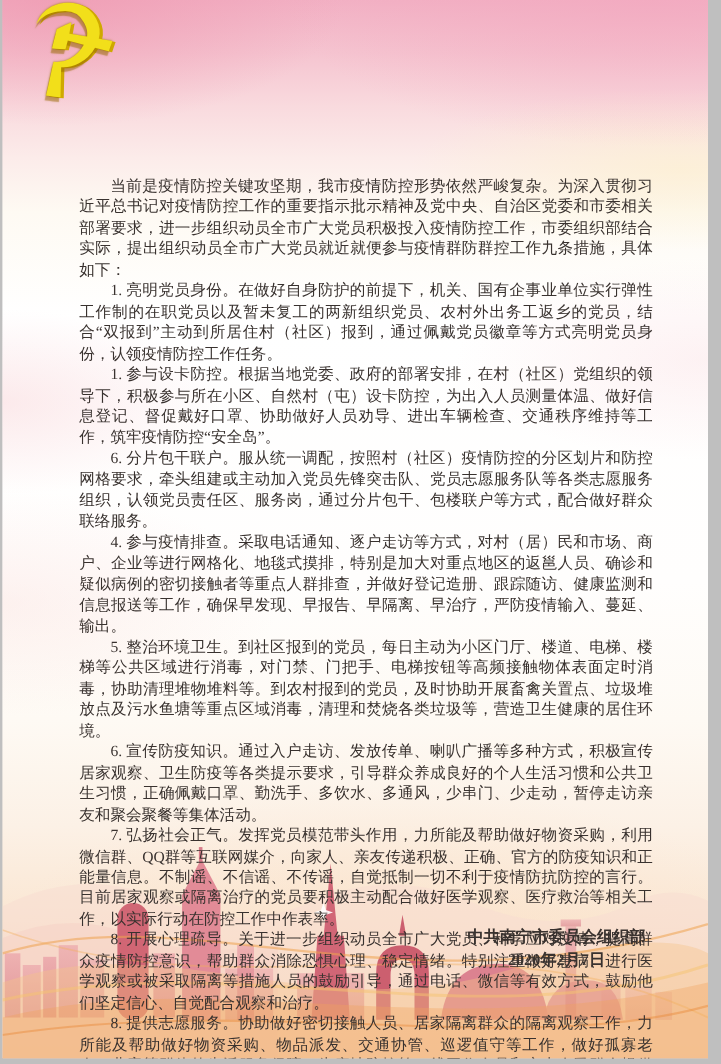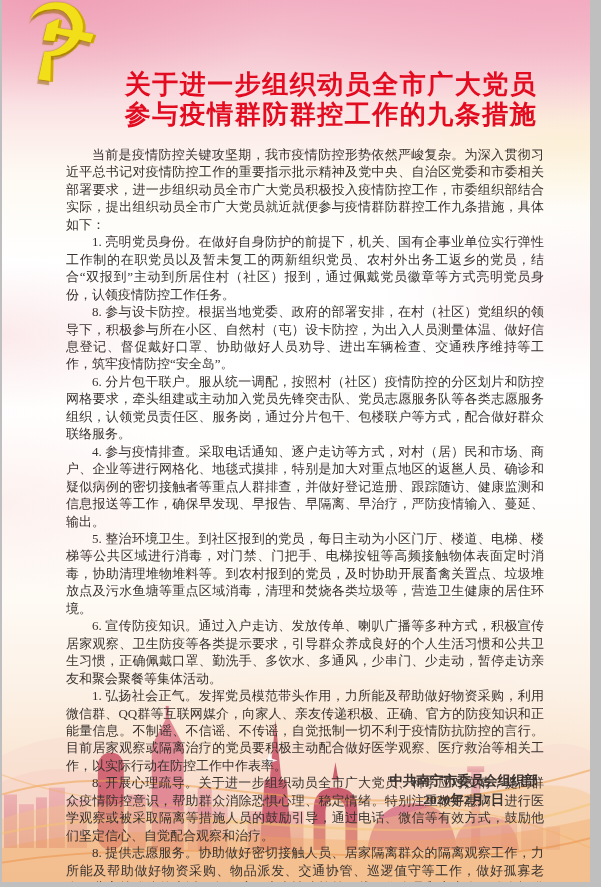--- a/index.html
+++ b/index.html
@@ -45,34 +45,30 @@
   }
   .skyline{position:absolute;left:0;bottom:0;width:100%;height:180px;z-index:1;}
 </style>
 </head>
 <body>
 
 <div class="page">
 
   <span class="emblem">☭</span>
 
-  <div class="title">
-    <div>关于进一步组织动员全市广大党员</div>
-    <div>参与疫情群防群控工作的九条措施</div>
-  </div>
 
   <div class="doc-body">
     <p>当前是疫情防控关键攻坚期，我市疫情防控形势依然严峻复杂。为深入贯彻习近平总书记对疫情防控工作的重要指示批示精神及党中央、自治区党委和市委相关部署要求，进一步组织动员全市广大党员积极投入疫情防控工作，市委组织部结合实际，提出组织动员全市广大党员就近就便参与疫情群防群控工作九条措施，具体如下：</p>
     <p><b>1. 亮明党员身份。</b><span>在做好自身防护的前提下，机关、国有企事业单位实行弹性工作制的在职党员以及暂未复工的两新组织党员、农村外出务工返乡的党员，结合“双报到”主动到所居住村（社区）报到，通过佩戴党员徽章等方式亮明党员身份，认领疫情防控工作任务。</span></p>
-    <p><b>8. 参与设卡防控。</b><span>根据当地党委、政府的部署安排，在村（社区）党组织的领导下，积极参与所在小区、自然村（屯）设卡防控，为出入人员测量体温、做好信息登记、督促戴好口罩、协助做好人员劝导、进出车辆检查、交通秩序维持等工作，筑牢疫情防控“安全岛”。</span></p>
+    <p><b>1. 参与设卡防控。</b><span>根据当地党委、政府的部署安排，在村（社区）党组织的领导下，积极参与所在小区、自然村（屯）设卡防控，为出入人员测量体温、做好信息登记、督促戴好口罩、协助做好人员劝导、进出车辆检查、交通秩序维持等工作，筑牢疫情防控“安全岛”。</span></p>
     <p><b>6. 分片包干联户。</b><span>服从统一调配，按照村（社区）疫情防控的分区划片和防控网格要求，牵头组建或主动加入党员先锋突击队、党员志愿服务队等各类志愿服务组织，认领党员责任区、服务岗，通过分片包干、包楼联户等方式，配合做好群众联络服务。</span></p>
     <p><b>4. 参与疫情排查。</b><span>采取电话通知、逐户走访等方式，对村（居）民和市场、商户、企业等进行网格化、地毯式摸排，特别是加大对重点地区的返邕人员、确诊和疑似病例的密切接触者等重点人群排查，并做好登记造册、跟踪随访、健康监测和信息报送等工作，确保早发现、早报告、早隔离、早治疗，严防疫情输入、蔓延、输出。</span></p>
     <p><b>5. 整治环境卫生。</b><span>到社区报到的党员，每日主动为小区门厅、楼道、电梯、楼梯等公共区域进行消毒，对门禁、门把手、电梯按钮等高频接触物体表面定时消毒，协助清理堆物堆料等。到农村报到的党员，及时协助开展畜禽关置点、垃圾堆放点及污水鱼塘等重点区域消毒，清理和焚烧各类垃圾等，营造卫生健康的居住环境。</span></p>
     <p><b>6. 宣传防疫知识。</b><span>通过入户走访、发放传单、喇叭广播等多种方式，积极宣传居家观察、卫生防疫等各类提示要求，引导群众养成良好的个人生活习惯和公共卫生习惯，正确佩戴口罩、勤洗手、多饮水、多通风，少串门、少走动，暂停走访亲友和聚会聚餐等集体活动。</span></p>
-    <p><b>1. 弘扬社会正气。</b><span>发挥党员模范带头作用，力所能及帮助做好物资采购，利用微信群、QQ群等互联网媒介，向家人、亲友传递积极、正确、官方的防疫知识和正能量信息。不制谣、不信谣、不传谣，自觉抵制一切不利于疫情防抗防控的言行。目前居家观察或隔离治疗的党员要积极主动配合做好医学观察、医疗救治等相关工作，以实际行动在防控工作中作表率。</span></p>
+    <p><b>7. 弘扬社会正气。</b><span>发挥党员模范带头作用，力所能及帮助做好物资采购，利用微信群、QQ群等互联网媒介，向家人、亲友传递积极、正确、官方的防疫知识和正能量信息。不制谣、不信谣、不传谣，自觉抵制一切不利于疫情防抗防控的言行。目前居家观察或隔离治疗的党员要积极主动配合做好医学观察、医疗救治等相关工作，以实际行动在防控工作中作表率。</span></p>
     <p><b>8. 开展心理疏导。</b><span>关于进一步组织动员全市广大党员、科学应对疫情，提高群众疫情防控意识，帮助群众消除恐惧心理、稳定情绪。特别注重做好患病、进行医学观察或被采取隔离等措施人员的鼓励引导，通过电话、微信等有效方式，鼓励他们坚定信心、自觉配合观察和治疗。</span></p>
     <p><b>8. 提供志愿服务。</b><span>协助做好密切接触人员、居家隔离群众的隔离观察工作，力所能及帮助做好物资采购、物品派发、交通协管、巡逻值守等工作，做好孤寡老人、儿童等群体的生活服务保障，为疫情防控第一线工作人员和广大人民群众提供贴心服务，免去后顾之忧。</span></p>
   </div>
 
   <div class="sign">
     <div>中共南宁市委员会组织部</div>
     <div>2020年2月7日</div>
   </div>
 
   <svg class="skyline" viewBox="0 0 589 185" preserveAspectRatio="none" aria-hidden="true">

